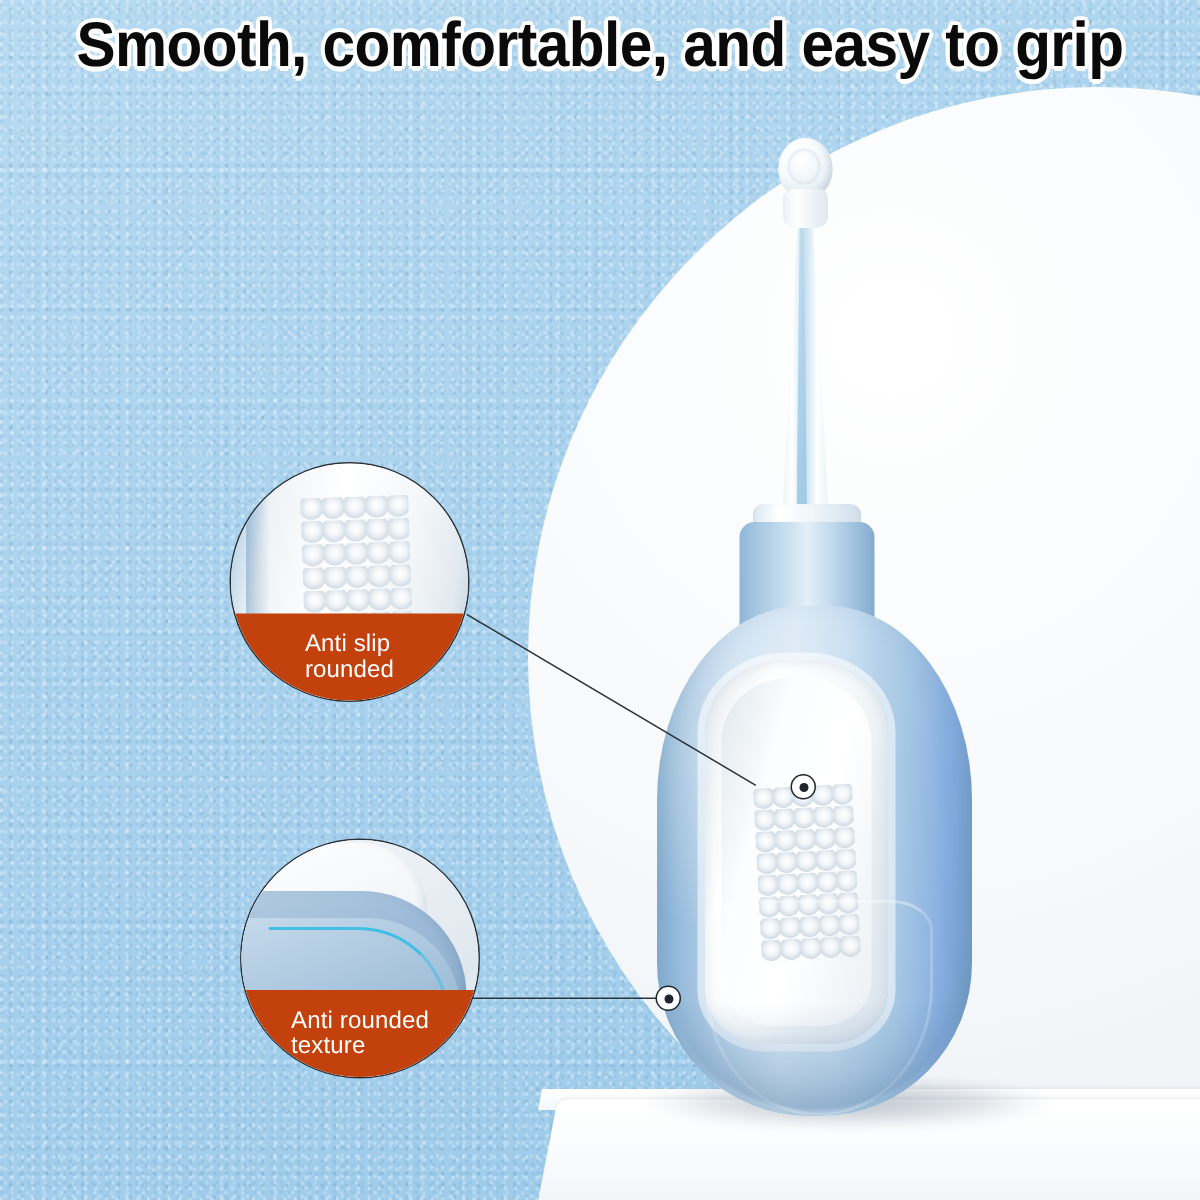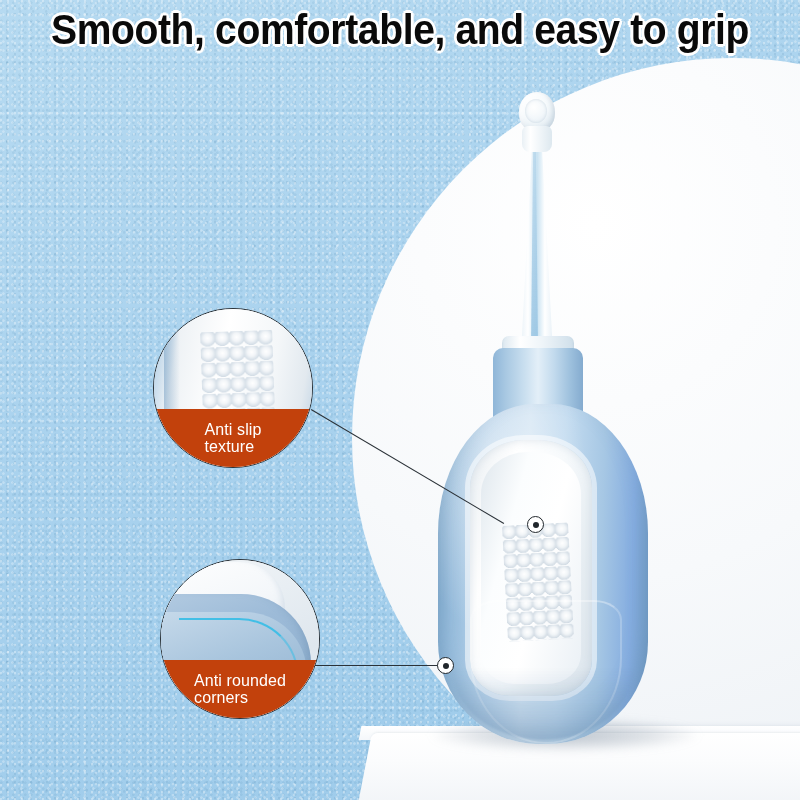--- a/index.html
+++ b/index.html
@@ -291,37 +291,37 @@
 
   <div class="callout" style="left:153px;top:308px;">
     <div class="photo">
       <div class="c1-bg"></div>
       <div class="c1-edge"></div>
       <div class="c1-dots"></div>
     </div>
     <div class="banner two">
       <span>
         <span>Anti slip</span><br>
-        <span>texture</span>
+        <span>rounded</span>
       </span>
     </div>
   </div>
 
   <div class="callout" style="left:160px;top:559px;">
     <div class="photo">
       <div class="c2-bg"></div>
       <div class="c2-white"></div>
       <div class="c2-blue1"></div>
       <div class="c2-blue2"></div>
       <div class="c2-cyan"></div>
       <div class="c2-table"></div>
     </div>
     <div class="banner two">
       <span>
         <span>Anti rounded</span><br>
-        <span>corners</span>
+        <span>texture</span>
       </span>
     </div>
   </div>
 
   <div class="headline">Smooth, comfortable, and easy to grip</div>
 
 </div>
 
 </body></html>

